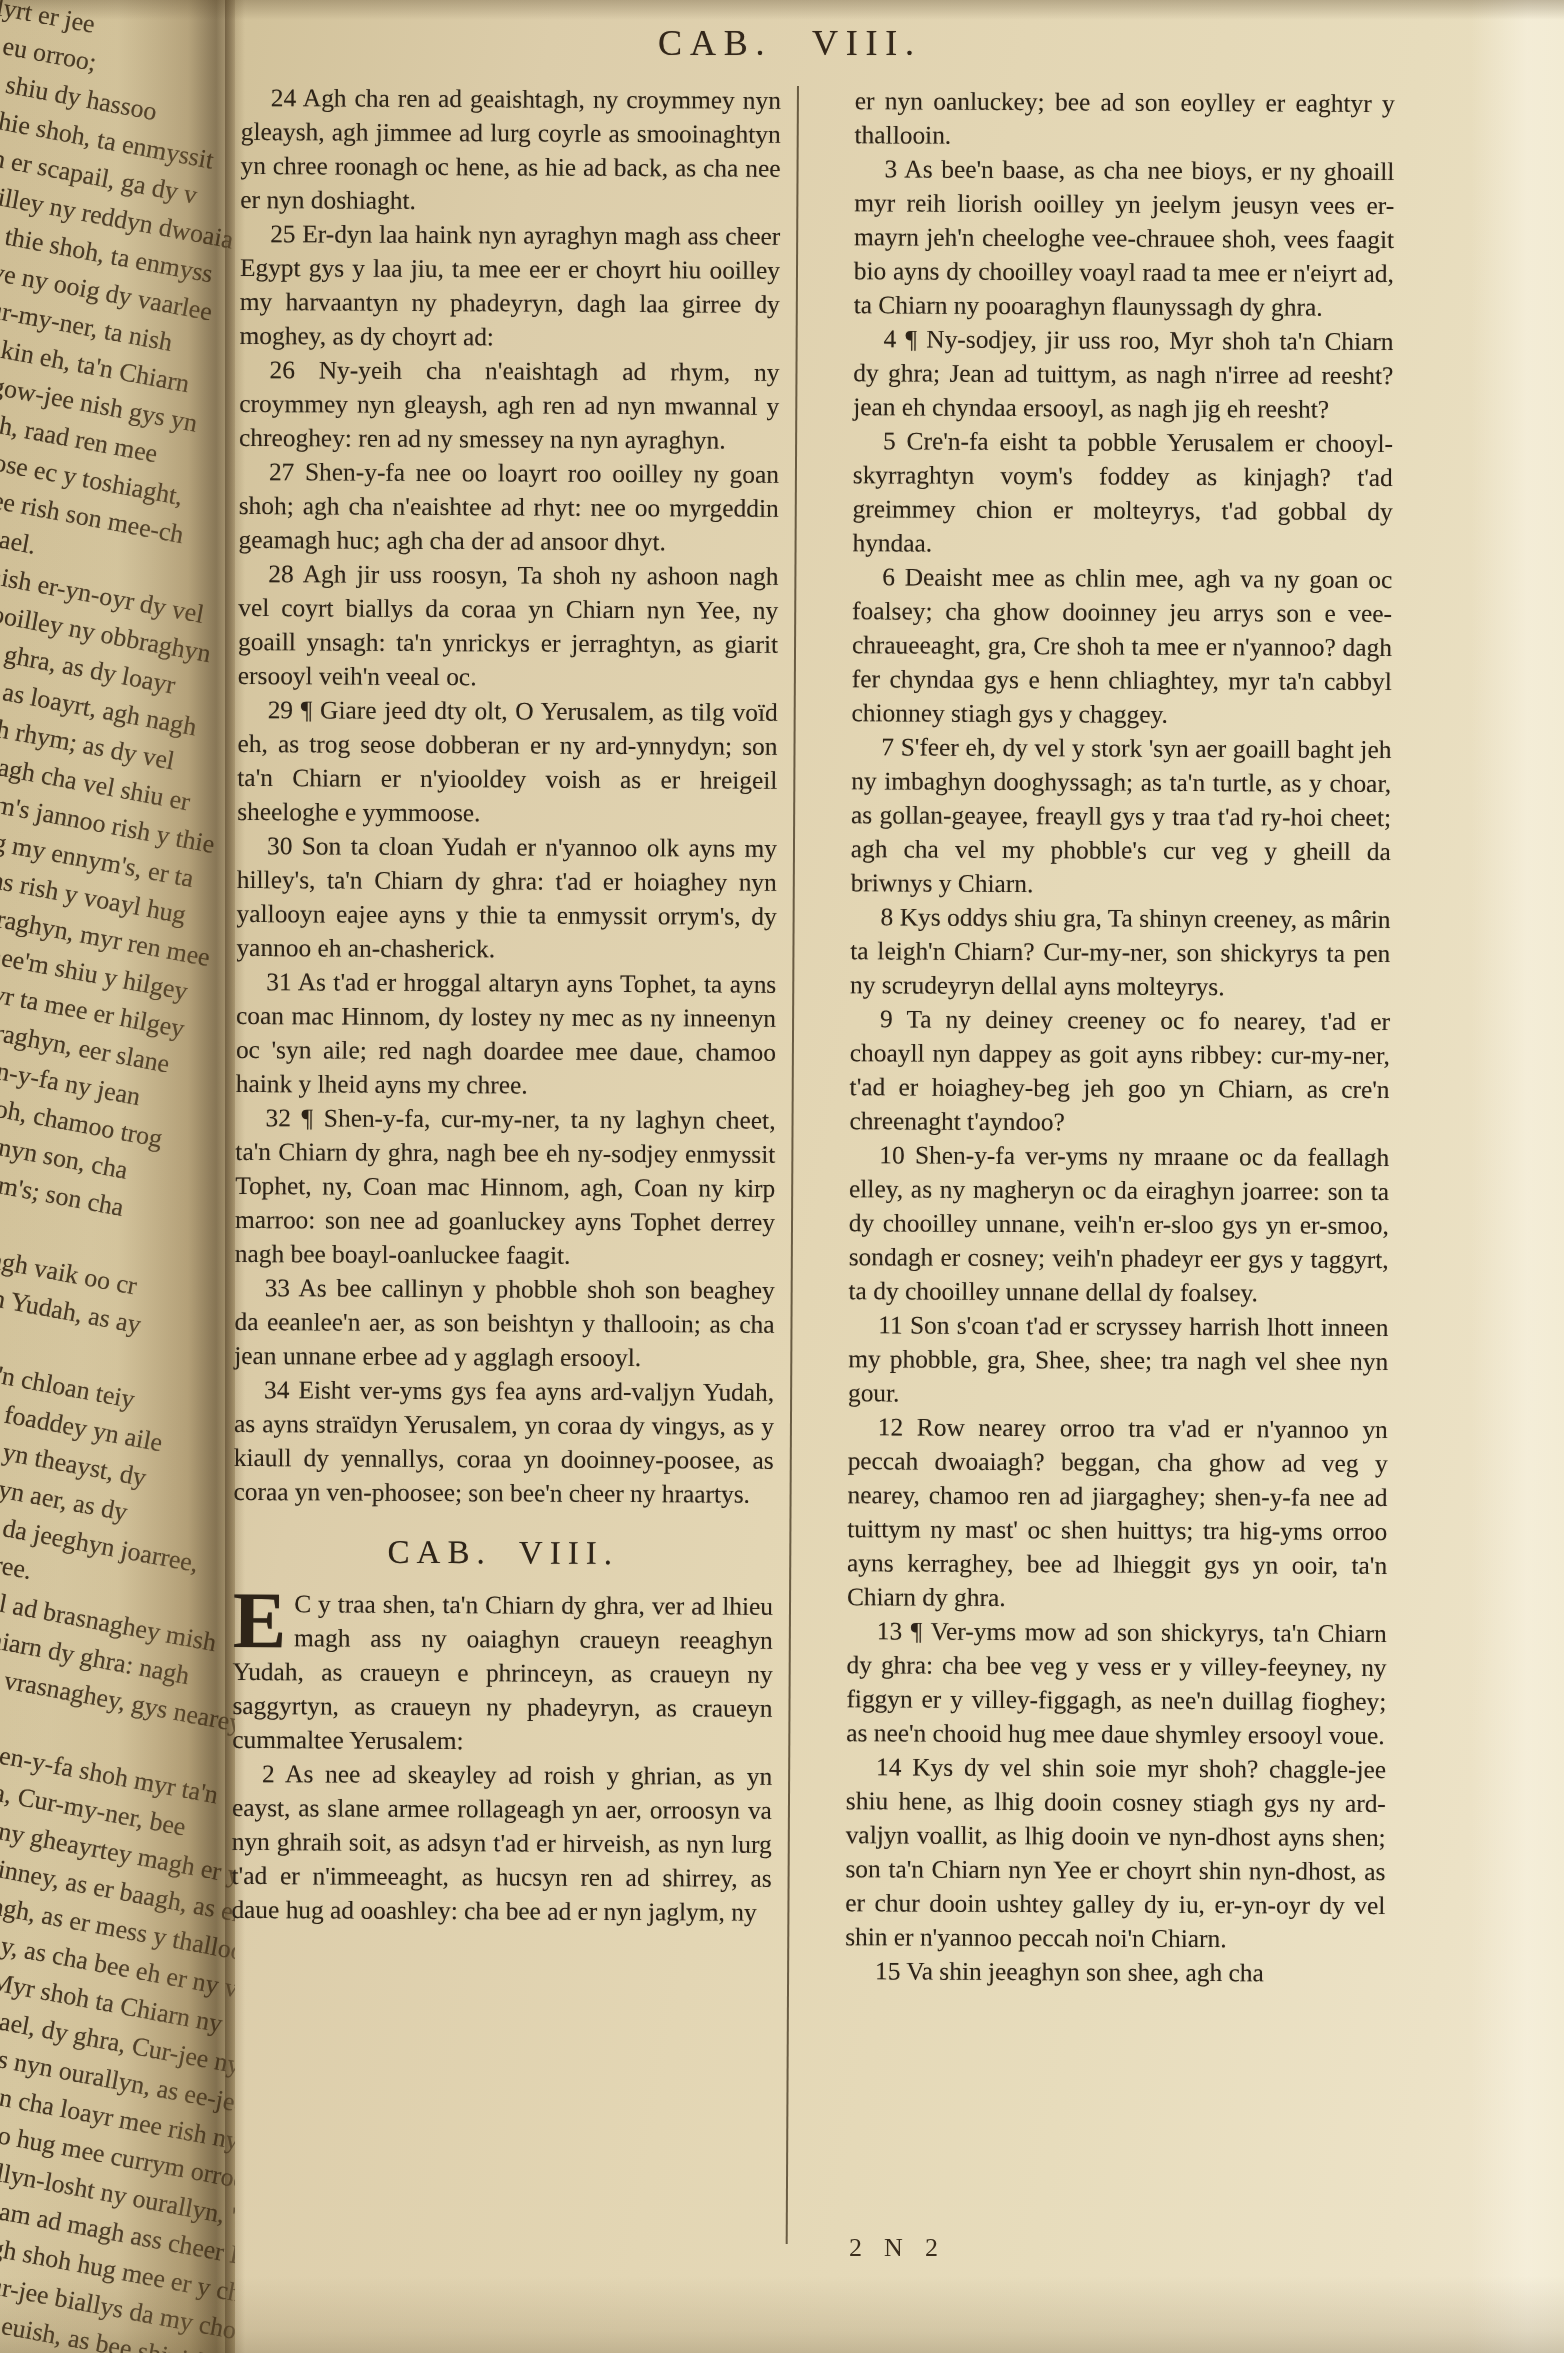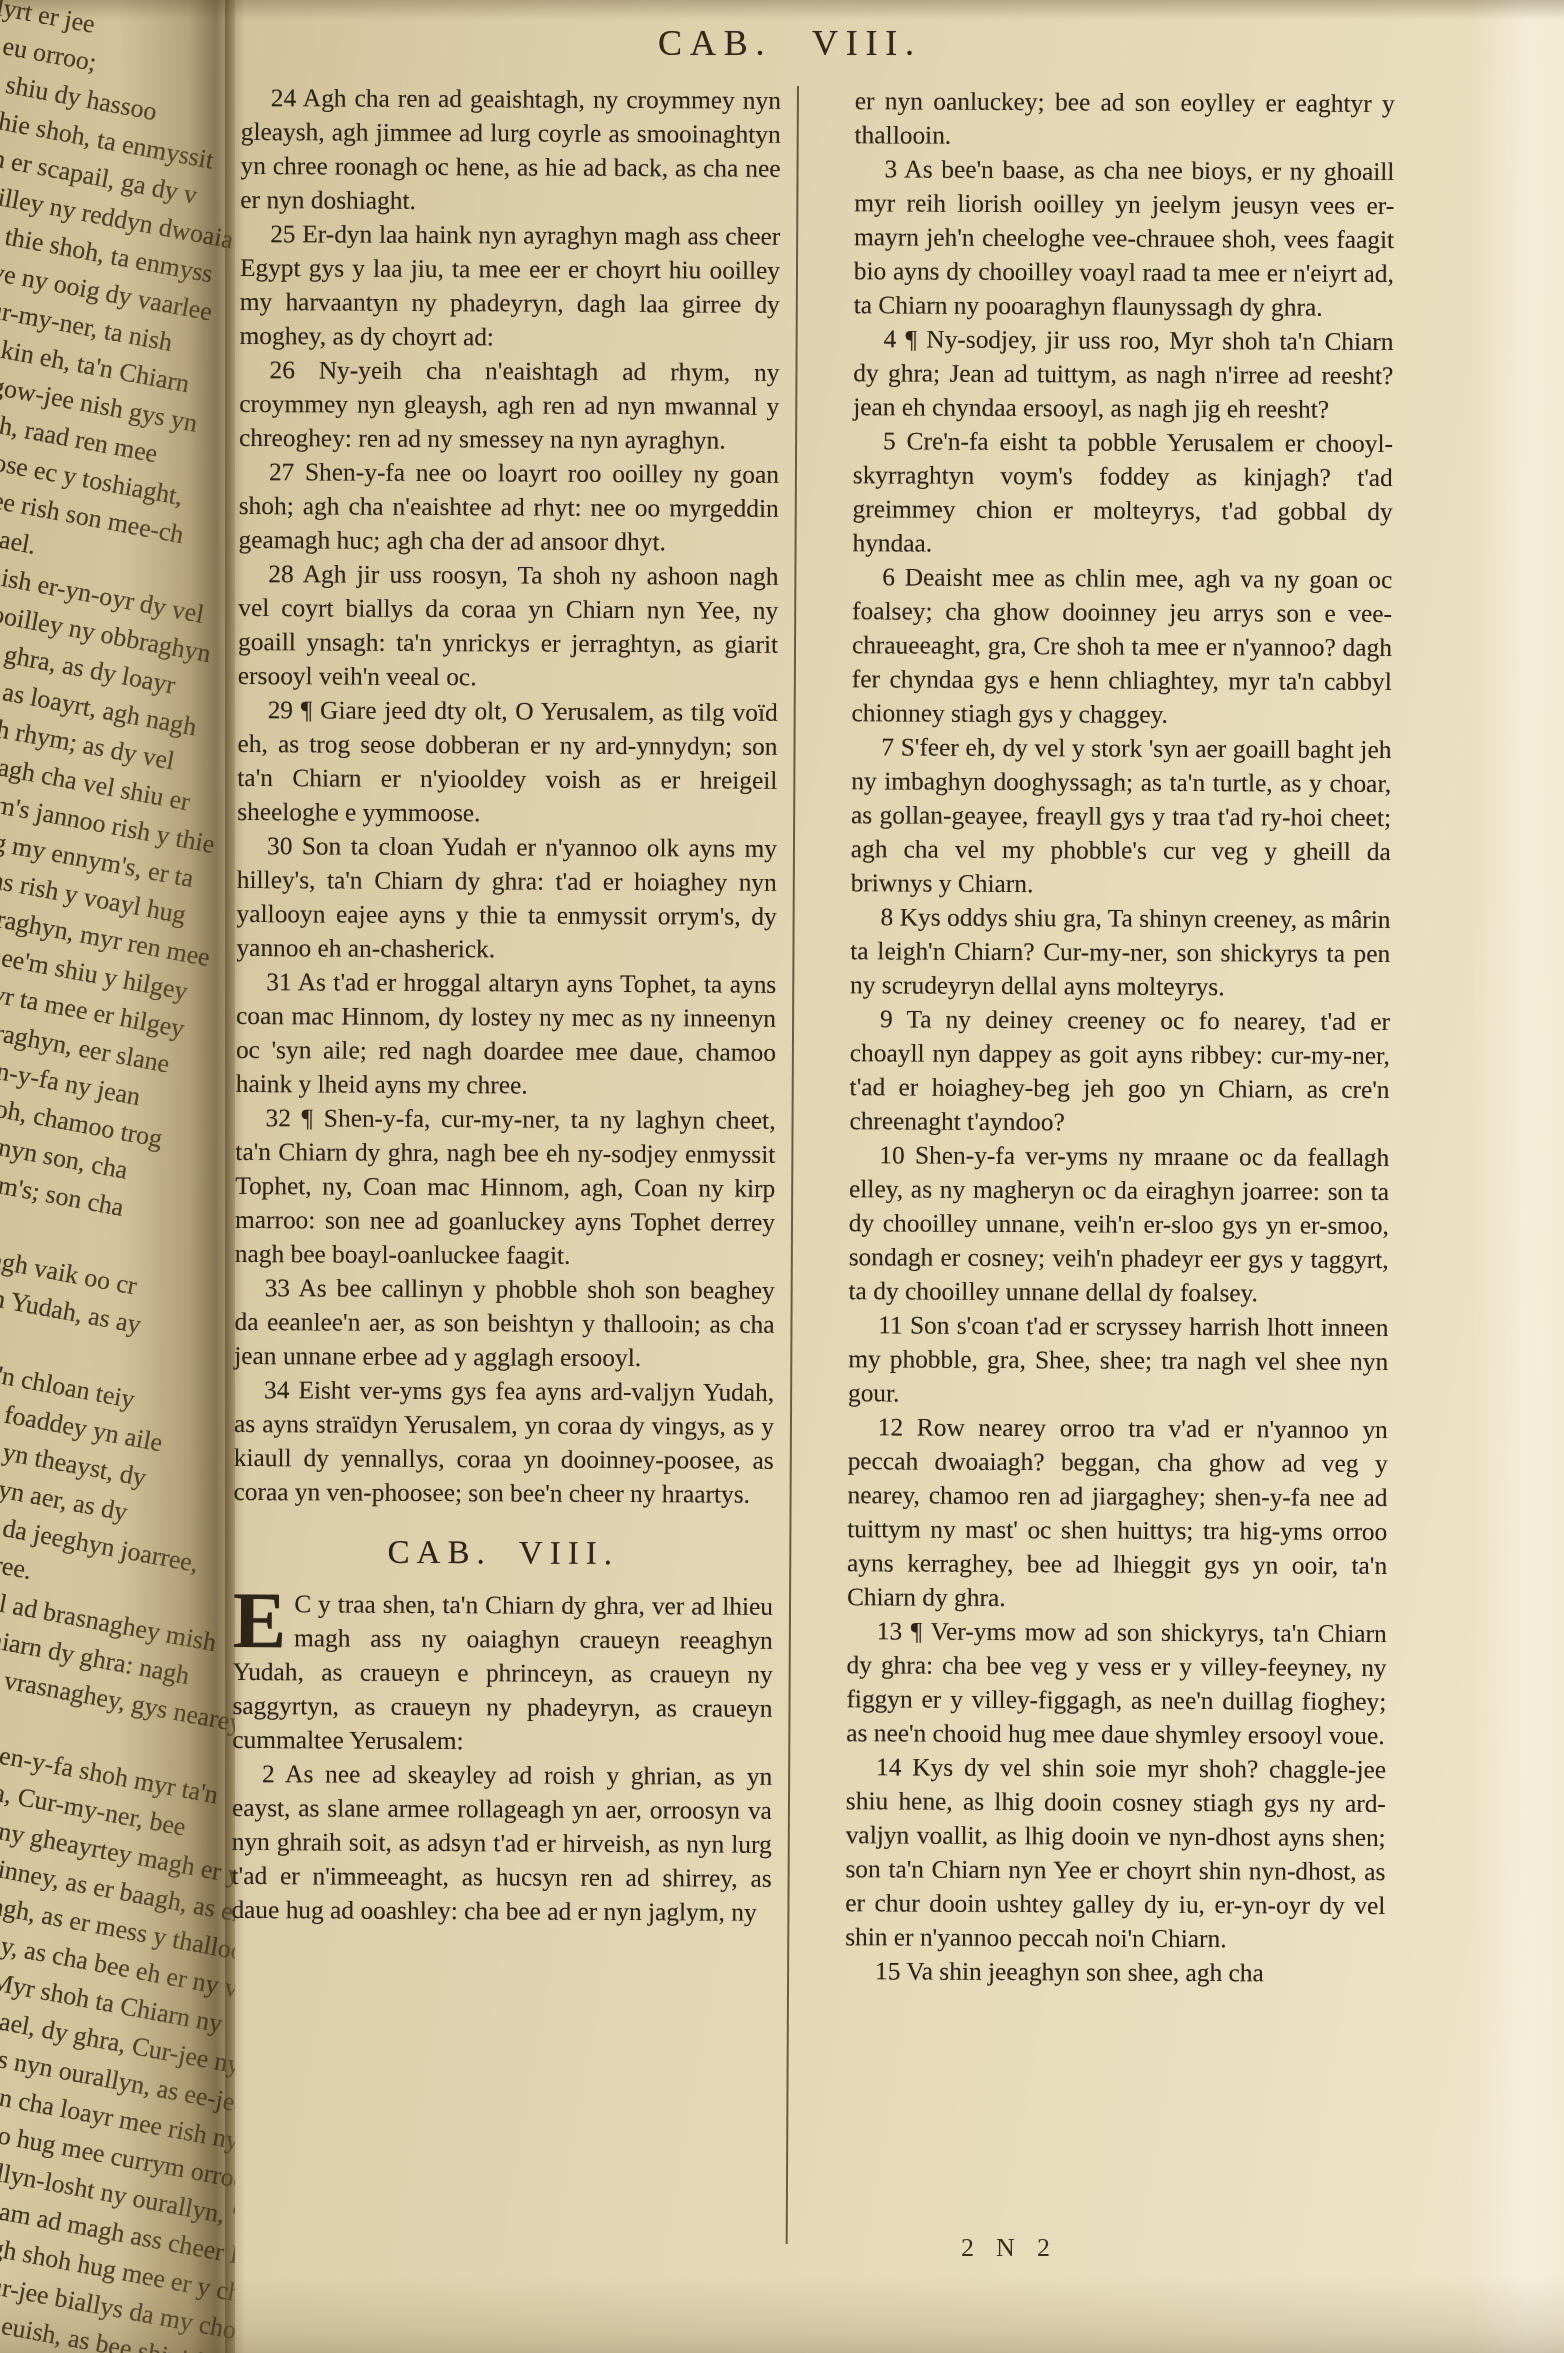--- a/index.html
+++ b/index.html
@@ -34,21 +34,21 @@
   .columns{position:absolute;left:241px;top:80px;width:1157px;display:flex;
     transform:rotate(0.3deg);transform-origin:top left;}
   .col{width:540px;}
   .divider{width:2.3px;min-height:2158px;background:rgba(58,44,24,.72);margin:3.1px 56px 0 15.6px;}
   .verse{margin:0;text-align:justify;font-size:25.4px;line-height:34px;text-indent:30px;
     text-shadow:0 0 0.8px rgba(46,36,24,.38);}
   .continuation{text-indent:0;}
   .chap-heading{text-align:center;font-size:33px;letter-spacing:7px;word-spacing:12.5px;
     margin:25px 0 15.6px;text-indent:0;text-shadow:0 0 0.8px rgba(46,36,24,.4);}
   .dropcap{float:left;font-size:80px;line-height:61px;padding:4.7px 7.8px 0 0;font-weight:bold;}
-  .signature{position:absolute;left:849px;top:2233px;width:313px;text-align:center;
+  .signature{position:absolute;left:849px;top:2233px;width:313px;
     font-size:26px;word-spacing:15.6px;color:#3a2d1c;}
 </style>
 </head>
 <body>
 
 <div class="photo">
   <div class="gutter">
     <div class="gutter-inner" id="gutter-lines">
         <div class="gutter-line">gelyrt er jee</div>
         <div class="gutter-line">ey eu orroo;</div>

